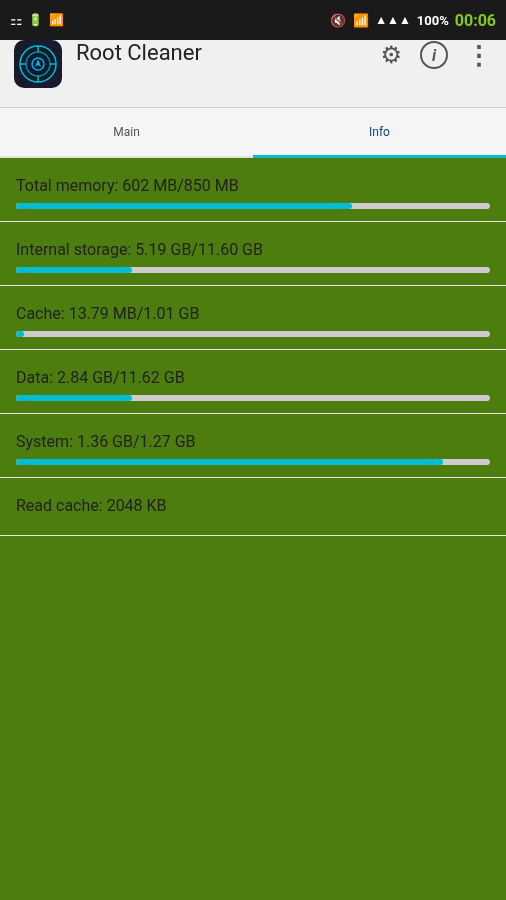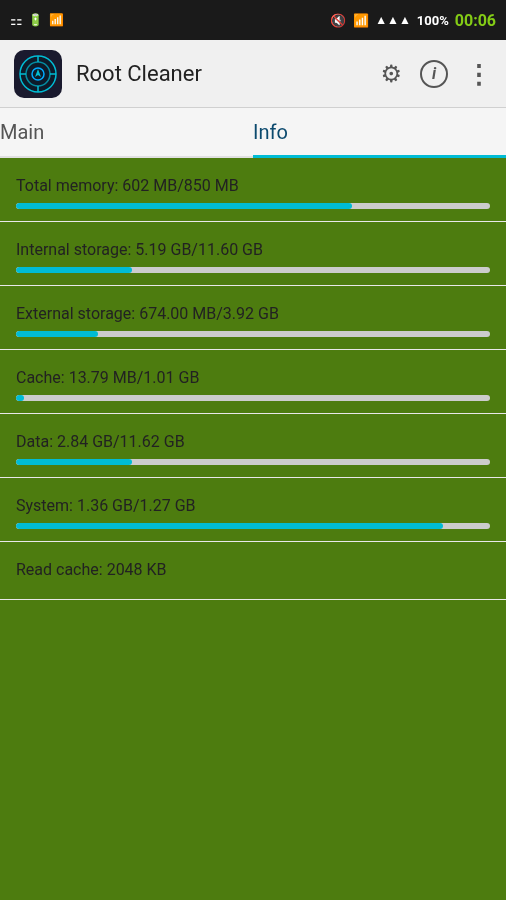--- a/index.html
+++ b/index.html
@@ -49,21 +49,21 @@
       font-size: 16px;
       font-weight: bold;
     }
 
     
     .app-header {
       width: 100%;
       height: 68px;
       background: #f0f0f0;
       display: flex;
-      align-items: center;
+      align-items: flex-start;
       padding: 0 14px;
       border-bottom: 1px solid #d0d0d0;
     }
     .app-icon {
       width: 48px;
       height: 48px;
       border-radius: 10px;
       background: #1a1a2e;
       display: flex;
       align-items: center;
@@ -98,22 +98,22 @@
       display: flex;
       width: 100%;
       height: 50px;
       background: #f5f5f5;
       border-bottom: 2px solid #e0e0e0;
     }
     .tab {
       flex: 1;
       display: flex;
       align-items: center;
-      justify-content: flex-start;
-      font-size: 20px;
+      justify-content: center;
+      font-size: 12px;
       color: #555;
       cursor: pointer;
       border-bottom: 3px solid transparent;
       margin-bottom: -2px;
       font-weight: 400;
     }
     .tab.active {
       color: #0c4a6e;
       border-bottom: 3px solid #00bcd4;
     }
@@ -214,26 +214,20 @@
         <div class="progress-bar-fill" style="width: 70.8%;"></div>
       </div>
     </div>
     <div class="info-row">
       <div class="info-label">Internal storage: 5.19 GB/11.60 GB</div>
       <div class="progress-bar-container">
         <div class="progress-bar-fill" style="width: 24.5%;"></div>
       </div>
     </div>
     <div class="info-row">
-      <div class="info-label">External storage: 674.00 MB/3.92 GB</div>
-      <div class="progress-bar-container">
-        <div class="progress-bar-fill" style="width: 17.2%;"></div>
-      </div>
-    </div>
-    <div class="info-row">
       <div class="info-label">Cache: 13.79 MB/1.01 GB</div>
       <div class="progress-bar-container">
         <div class="progress-bar-fill" style="width: 1.6%;"></div>
       </div>
     </div>
     <div class="info-row">
       <div class="info-label">Data: 2.84 GB/11.62 GB</div>
       <div class="progress-bar-container">
         <div class="progress-bar-fill" style="width: 24.4%;"></div>
       </div>

